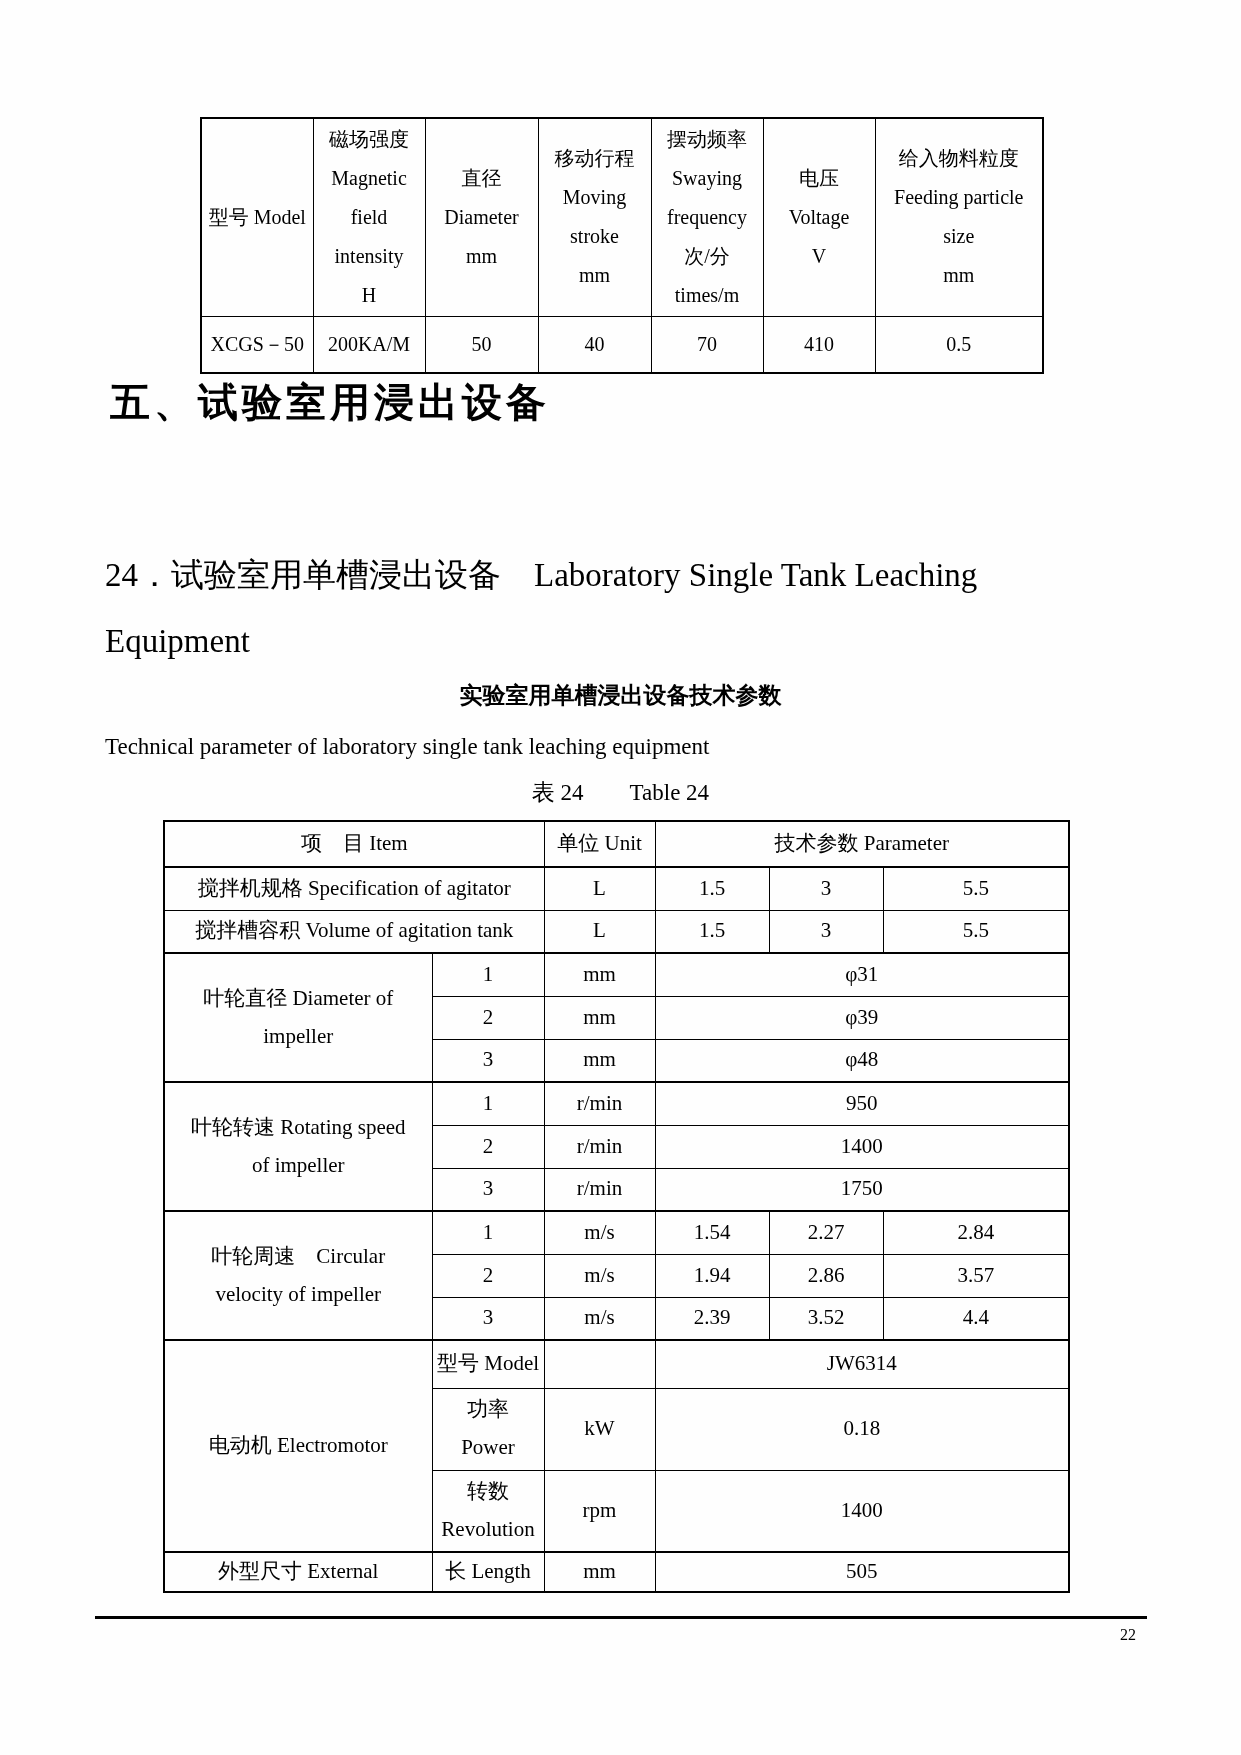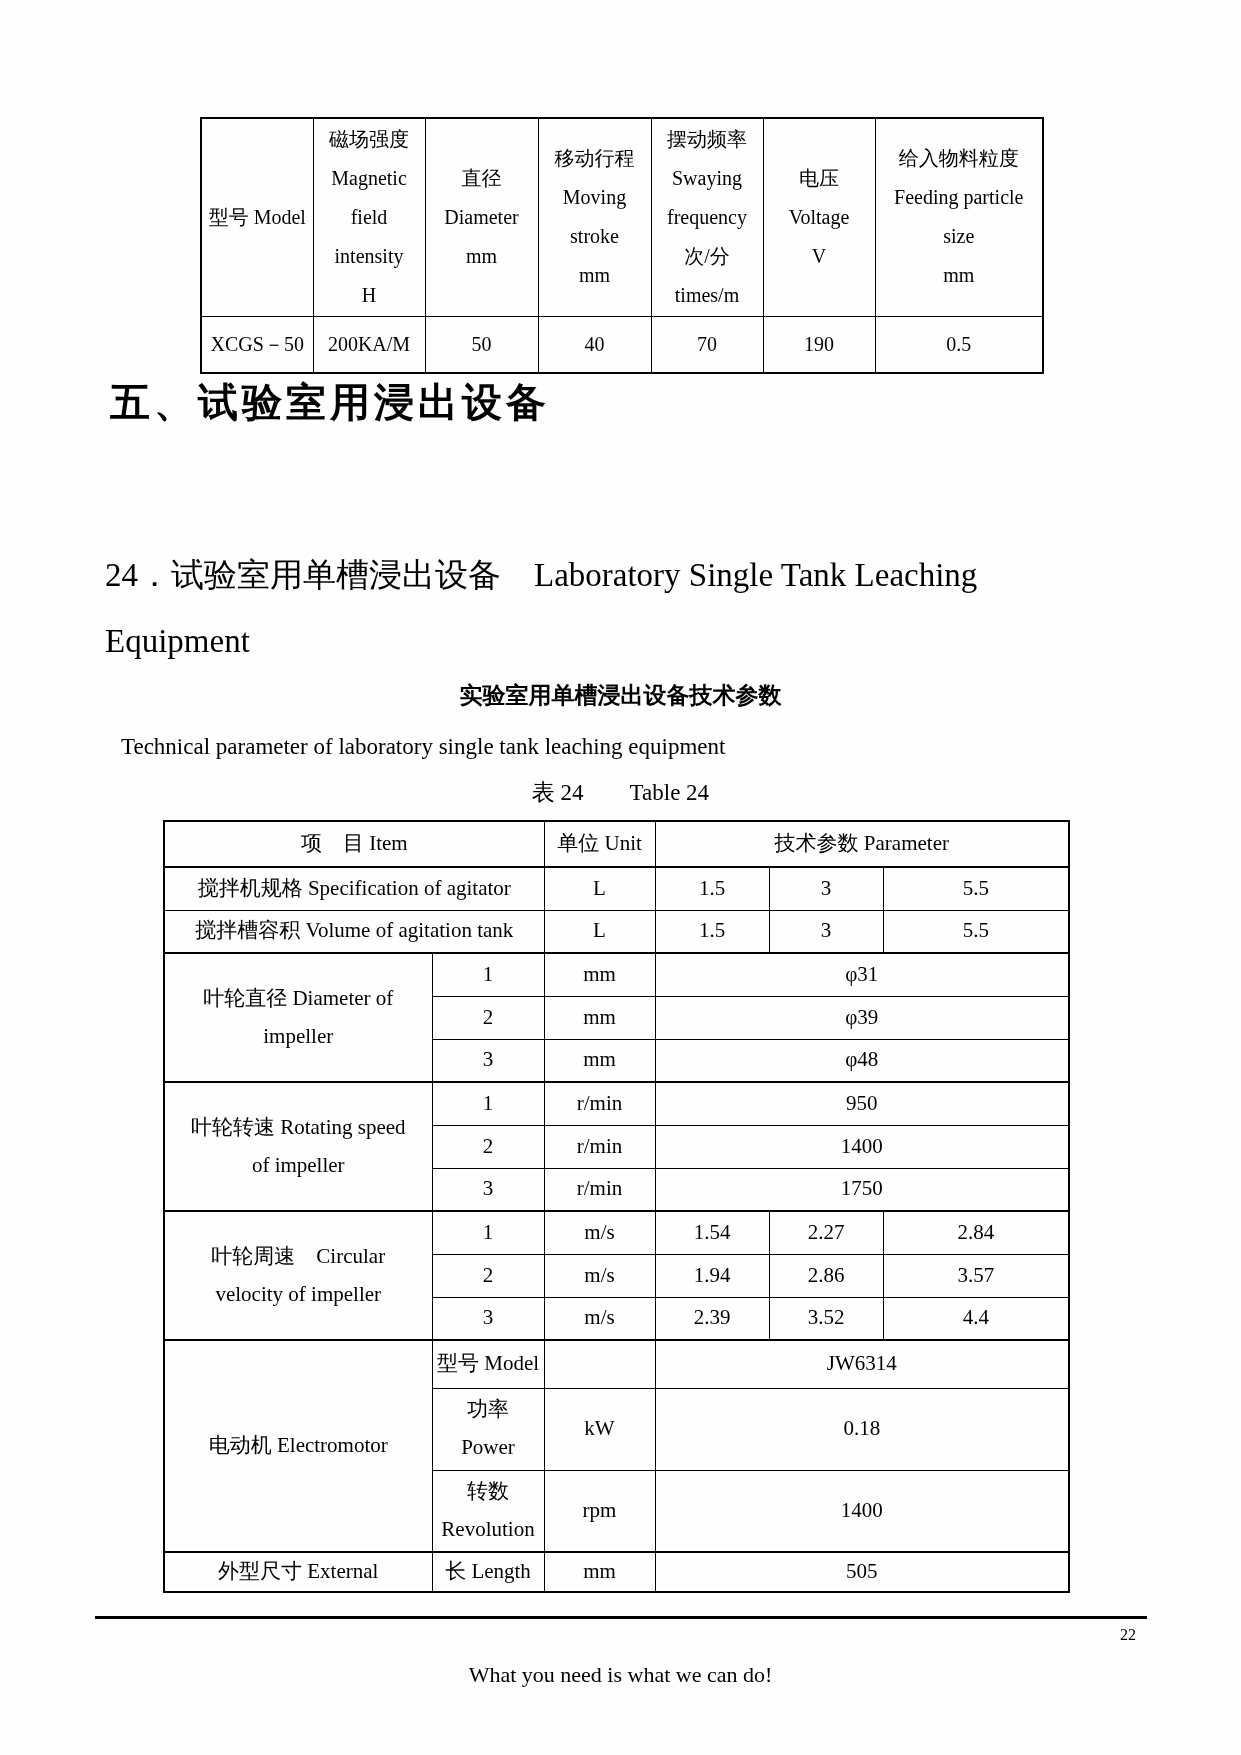--- a/index.html
+++ b/index.html
@@ -45,21 +45,20 @@
   }
   .caption-zh{
     position:absolute;left:0;top:680px;width:100%;
     text-align:center;
     font-family:"Liberation Sans","DejaVu Sans",sans-serif;
     font-weight:bold;font-size:23px;
   }
   .caption-en{
     position:absolute;left:105px;top:734px;
     font-size:23px;
-    margin-left:16px;
   }
   .table-label{
     position:absolute;left:0;top:777px;width:100%;
     text-align:center;font-size:23px;
   }
   
   .footer-rule{
     position:absolute;left:95px;top:1616px;width:1052px;height:3px;
     background:#000;
   }
@@ -120,21 +119,21 @@
 Feeding particle
 size
 mm</td>
         </tr>
         <tr style="height: 57px;">
           <td>XCGS－50</td>
           <td>200KA/M</td>
           <td>50</td>
           <td>40</td>
           <td>70</td>
-          <td>190</td>
+          <td>410</td>
           <td>0.5</td>
         </tr>
       </tbody>
   </table>
 
   <div class="h1-zh">五、试验室用浸出设备</div>
   <div class="h2">24．试验室用单槽浸出设备　Laboratory Single Tank Leaching Equipment</div>
 
   <div class="caption-zh">实验室用单槽浸出设备技术参数</div>
   <div class="caption-en">Technical parameter of laboratory single tank leaching equipment</div>
@@ -247,16 +246,15 @@
         <tr class="thick-top" style="height: 32px;">
           <td>外型尺寸  External</td>
           <td>长  Length</td>
           <td>mm</td>
           <td colspan="3">505</td>
         </tr>
       </tbody>
   </table>
 
   <div class="footer-rule"></div>
-  <div class="slogan-en">What you need is what we can do!</div>
   <div class="page-number">22</div>
 
 </div>
 
 </body></html>

